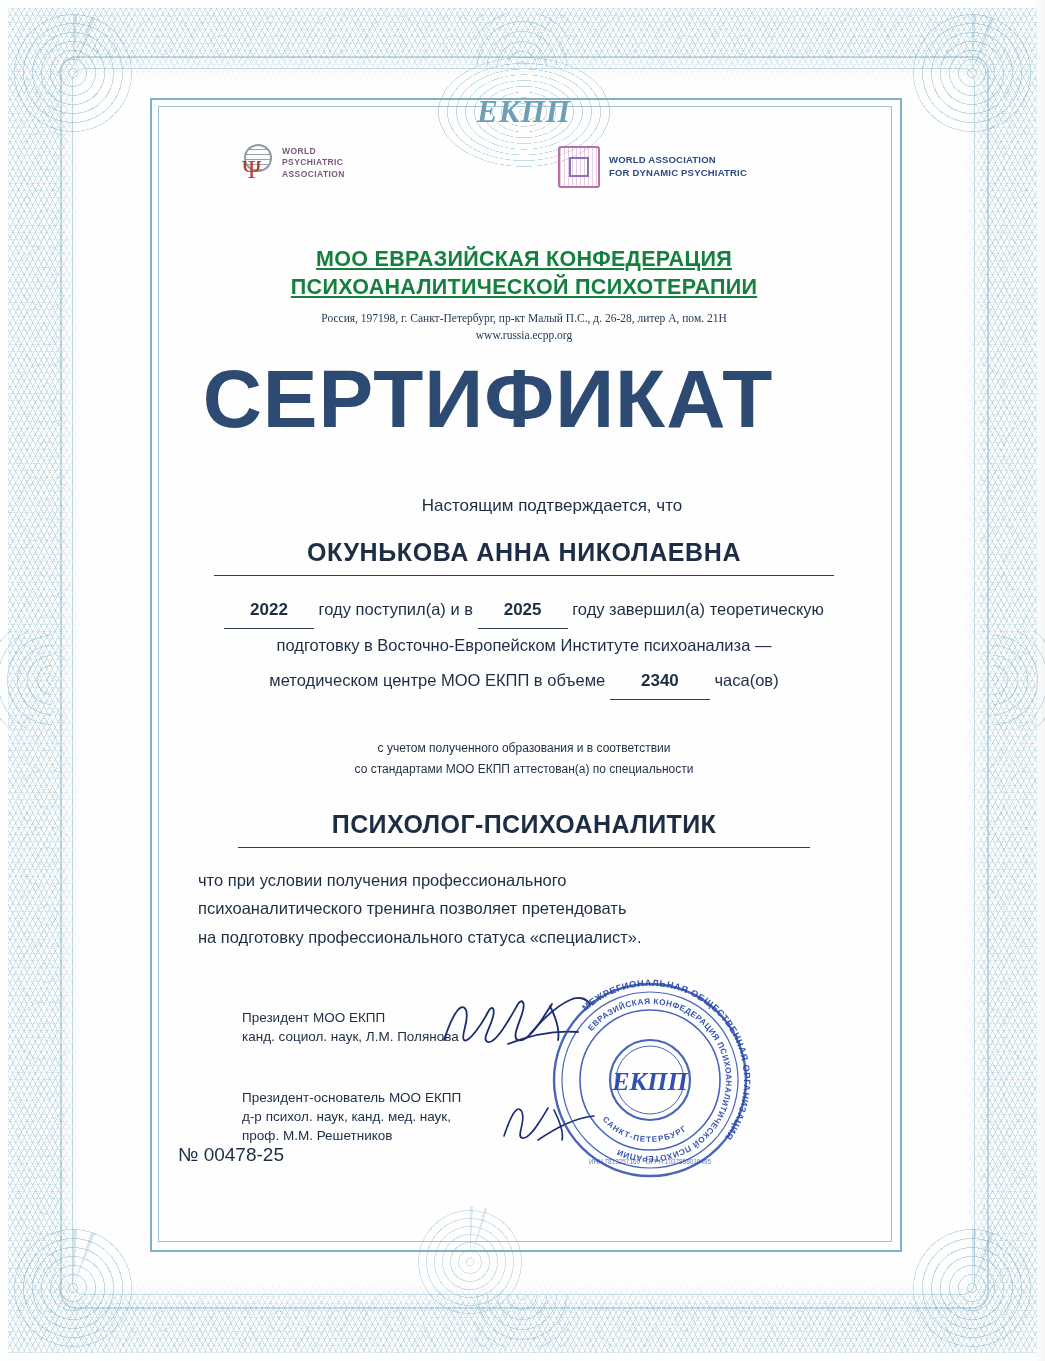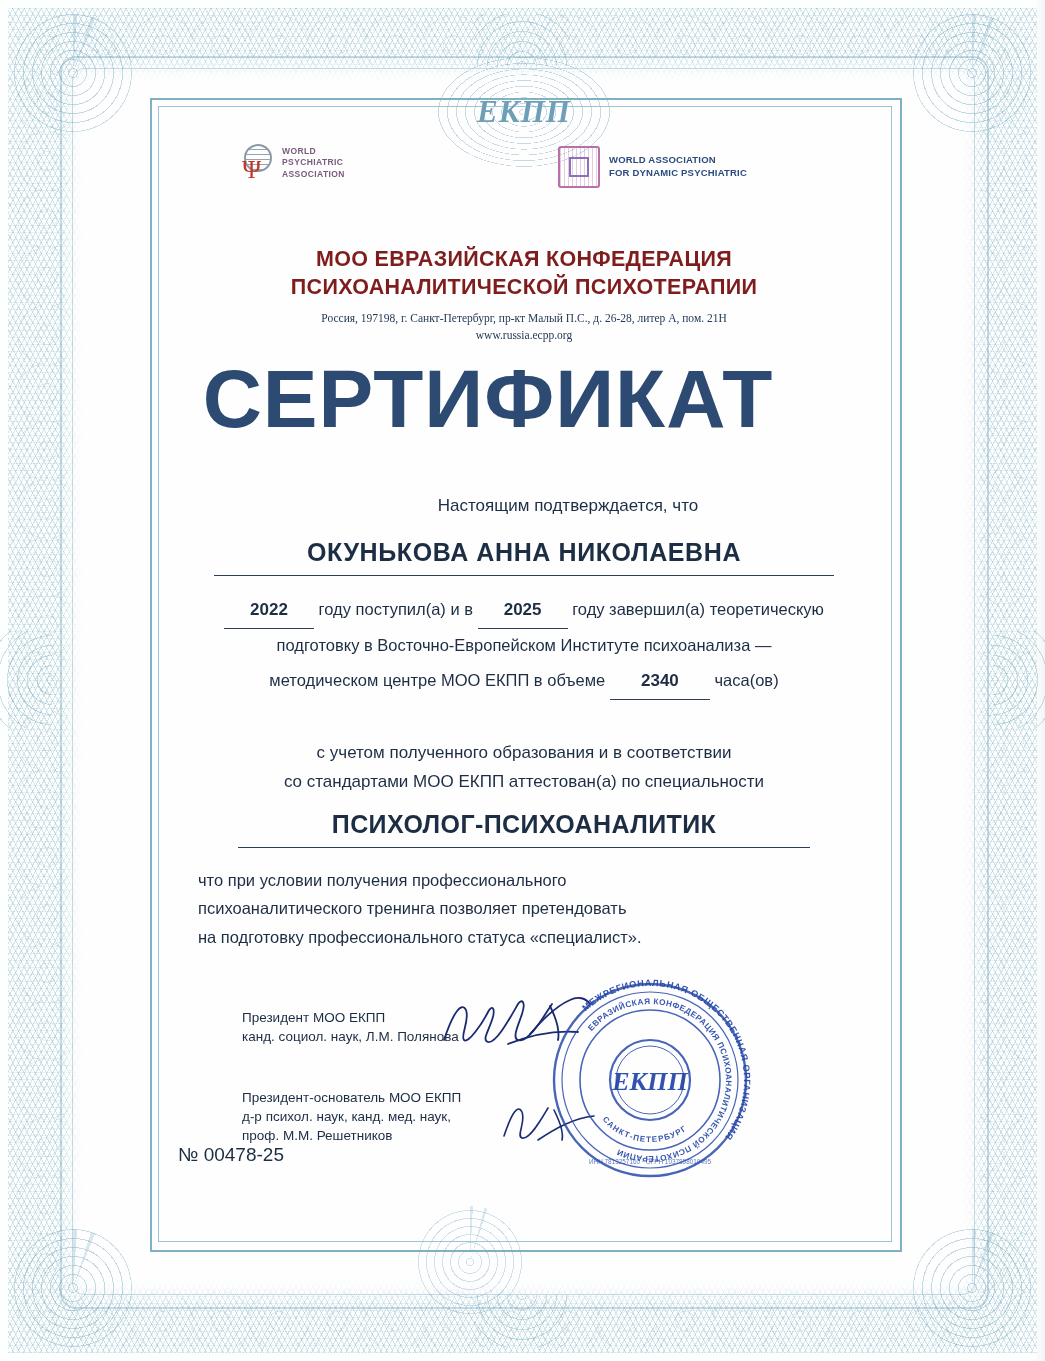--- a/index.html
+++ b/index.html
@@ -262,23 +262,24 @@
   .org {
     position: absolute;
     top: 140px;
     left: 0;
     width: 732px;
     text-align: center;
   }
   .org .l1 {
     font-size: 21.5px;
     font-weight: bold;
-    color: #7f1d1d;
+    color: #15803d;
     letter-spacing: .3px;
     line-height: 1.28;
+    text-decoration: underline;
   }
   .org .addr {
     margin-top: 9px;
     font-family: "Liberation Serif", serif;
     font-size: 11.5px;
     color: #243a55;
     line-height: 1.45;
   }
 
   
@@ -296,21 +297,20 @@
   }
 
   .subtitle {
     position: absolute;
     top: 390px;
     left: 0;
     width: 788px;
     text-align: center;
     font-size: 17px;
     color: #1d2d44;
-    padding-left: 16px;
   }
 
   
   .name-line {
     position: absolute;
     top: 432px;
     left: 56px;
     width: 620px;
     text-align: center;
     border-bottom: 1.5px solid #2c3e55;
@@ -366,21 +366,21 @@
     font-weight: bold;
     letter-spacing: .2px;
   }
 
   .note2 {
     position: absolute;
     top: 632px;
     left: 40px;
     width: 652px;
     text-align: center;
-    font-size: 17px;
+    font-size: 12px;
     color: #1d2d44;
     line-height: 1.72;
   }
 
   
   .speciality {
     position: absolute;
     top: 704px;
     left: 80px;
     width: 572px;

